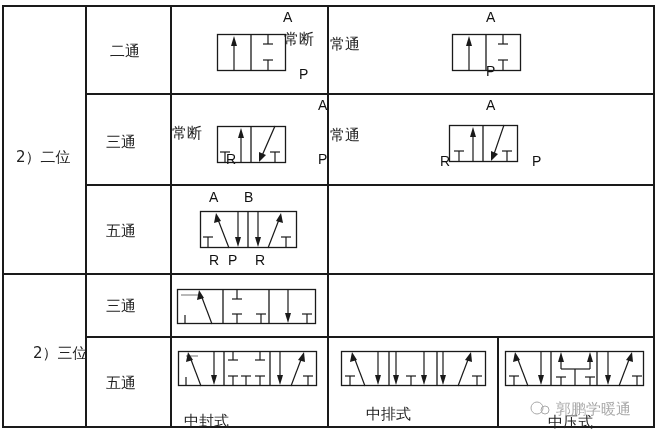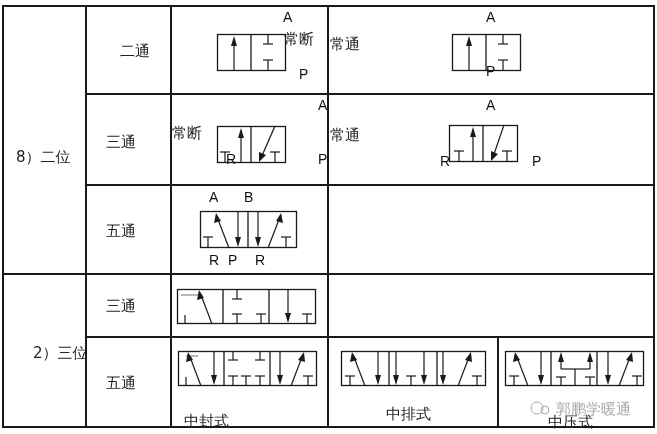--- a/index.html
+++ b/index.html
@@ -19,24 +19,24 @@
 <div class="line" style="left:653px;top:5px;width:2px;height:423px;"></div>
 <div class="line" style="left:85px;top:5px;width:2px;height:423px;"></div>
 <div class="line" style="left:170px;top:5px;width:2px;height:423px;"></div>
 <div class="line" style="left:327px;top:5px;width:2px;height:423px;"></div>
 <div class="line" style="left:497px;top:337px;width:2px;height:91px;"></div>
 <div class="line" style="left:85px;top:93px;width:570px;height:2px;"></div>
 <div class="line" style="left:85px;top:184px;width:570px;height:2px;"></div>
 <div class="line" style="left:2px;top:273px;width:653px;height:2px;"></div>
 <div class="line" style="left:85px;top:336px;width:570px;height:2px;"></div>
 
-<div class="lbl" style="left:16px;top:148px;">8）二位</div>
+<div class="lbl" style="left:16px;top:148px;">2）二位</div>
 <div class="lbl" style="left:33px;top:344px;">2）三位</div>
 
-<div class="lbl" style="left:120px;top:42px;">二通</div>
+<div class="lbl" style="left:110px;top:42px;">二通</div>
 <div class="lbl" style="left:106px;top:133px;">三通</div>
 <div class="lbl" style="left:106px;top:222px;">五通</div>
 <div class="lbl" style="left:106px;top:297px;">三通</div>
 <div class="lbl" style="left:106px;top:374px;">五通</div>
 
 <div class="port" style="left:283px;top:9px;">A</div>
 <div class="lbl" style="left:284px;top:30px;">常断</div>
 <div class="port" style="left:299px;top:66px;">P</div>
 <svg style="left:217px;top:34px;" width="70" height="38">
   <rect x="0.5" y="0.5" width="68" height="36" fill="none" stroke="#1a1a1a" stroke-width="1.3"></rect>
@@ -184,21 +184,21 @@
     <line x1="65" y1="25" x2="75" y2="25" stroke="#1a1a1a" stroke-width="1.2"></line>
   <line x1="83" y1="0" x2="83" y2="29" stroke="#1a1a1a" stroke-width="1.2"></line>
   <polygon points="83,34 80,24 86,24" fill="#1a1a1a"></polygon>
   <line x1="102" y1="0" x2="102" y2="29" stroke="#1a1a1a" stroke-width="1.2"></line>
   <polygon points="102,34 99,24 105,24" fill="#1a1a1a"></polygon>
   <line x1="117" y1="35" x2="128" y2="6" stroke="#1a1a1a" stroke-width="1.2"></line>
   <polygon points="130,1 124,9 131,11" fill="#1a1a1a"></polygon>
   <line x1="136" y1="35" x2="136" y2="25" stroke="#1a1a1a" stroke-width="1.2"></line>
     <line x1="131" y1="25" x2="141" y2="25" stroke="#1a1a1a" stroke-width="1.2"></line>
 </svg>
-<div class="lbl" style="left:386px;top:405px;">中排式</div>
+<div class="lbl" style="left:366px;top:405px;">中排式</div>
 
 <svg style="left:505px;top:351px;" width="140" height="36">
   <rect x="0.5" y="0.5" width="138" height="34" fill="none" stroke="#1a1a1a" stroke-width="1.3"></rect>
   <line x1="46" y1="0" x2="46" y2="35" stroke="#1a1a1a" stroke-width="1.3"></line>
   <line x1="92" y1="0" x2="92" y2="35" stroke="#1a1a1a" stroke-width="1.3"></line>
   <line x1="9" y1="35" x2="9" y2="25" stroke="#1a1a1a" stroke-width="1.2"></line>
     <line x1="4" y1="25" x2="14" y2="25" stroke="#1a1a1a" stroke-width="1.2"></line>
   <line x1="23" y1="35" x2="12" y2="6" stroke="#1a1a1a" stroke-width="1.2"></line>
   <polygon points="10,1 8,11 15,9" fill="#1a1a1a"></polygon>
   <line x1="36" y1="0" x2="36" y2="29" stroke="#1a1a1a" stroke-width="1.2"></line>

